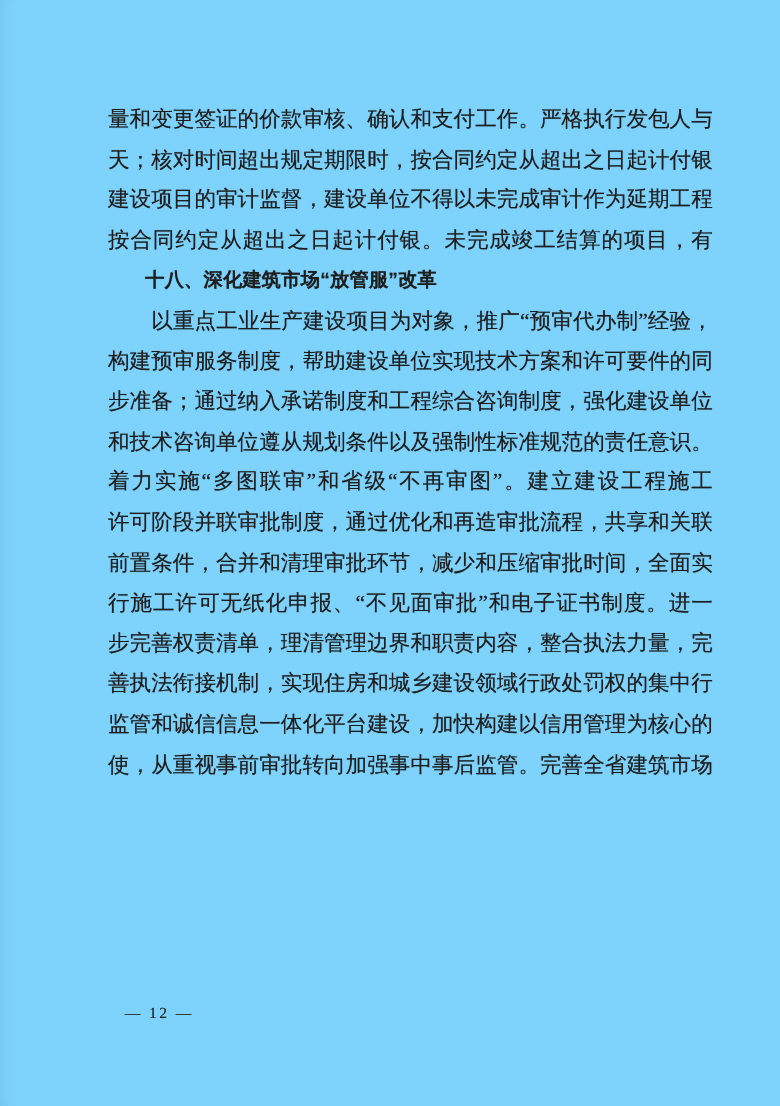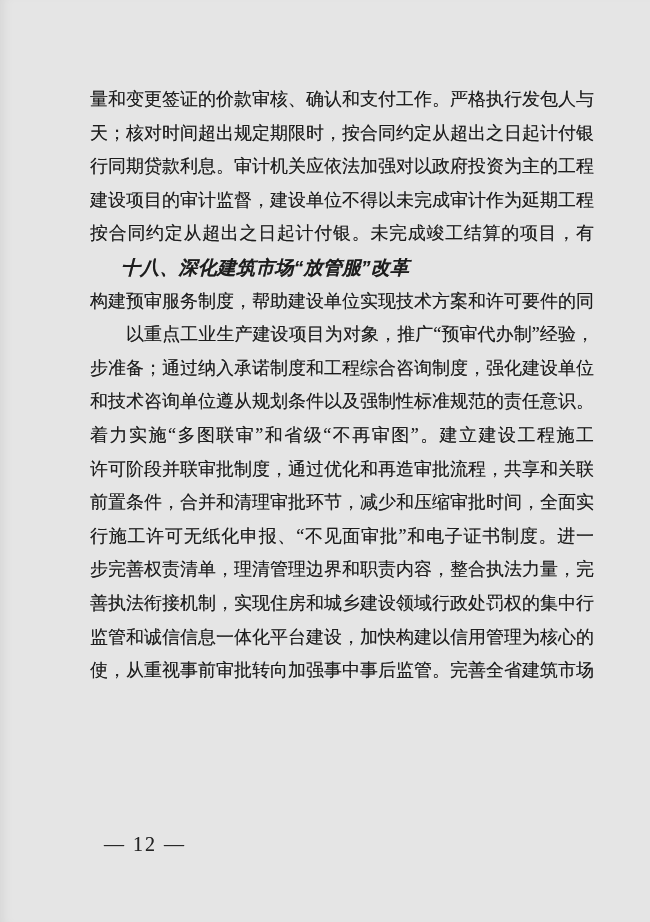--- a/index.html
+++ b/index.html
@@ -4,21 +4,21 @@
 <style>
   html, body {
     margin: 0;
     padding: 0;
     background: #ffffff;
   }
   .page {
     position: relative;
     width: 650px;
     height: 922px;
-    background: #e5e5e5;
+    background: #7dd3fc;
     color: #1d1d1d;
     font-family: "Liberation Serif", serif;
     overflow: hidden;
     box-shadow: inset 10px 0 14px -10px rgba(0,0,0,0.10);
   }
   .text-block {
     position: absolute;
     left: 90px;
     top: 83px;
     width: 504px;
@@ -35,52 +35,50 @@
   }
   .line.no-fill {
     text-align-last: left;
   }
   .line.indent {
     text-indent: 36px;
   }
   .heading {
     font-family: "Liberation Sans", sans-serif;
     font-weight: 700;
-    font-size: 19px;
+    font-size: 16px;
     height: 33.6px;
     line-height: 34.6px;
     text-indent: 31px;
     letter-spacing: 0.2px;
     white-space: nowrap;
-    font-style: italic;
   }
   .page-number {
     position: absolute;
     left: 104px;
     top: 833px;
-    font-size: 20px;
+    font-size: 13px;
     line-height: 22px;
     letter-spacing: 2px;
     color: #242424;
     text-shadow: 0 0 0.5px rgba(25,25,25,0.5);
   }
 </style>
 </head>
 <body>
 
 <div class="page">
   <div class="text-block">
       <div class="line">量和变更签证的价款审核、确认和支付工作。严格执行发包人与</div>
       <div class="line">天；核对时间超出规定期限时，按合同约定从超出之日起计付银</div>
-      <div class="line">行同期贷款利息。审计机关应依法加强对以政府投资为主的工程</div>
       <div class="line">建设项目的审计监督，建设单位不得以未完成审计作为延期工程</div>
       <div class="line">按合同约定从超出之日起计付银。未完成竣工结算的项目，有</div>
       <div class="heading">十八、深化建筑市场“放管服”改革</div>
+      <div class="line indent">以重点工业生产建设项目为对象，推广“预审代办制”经验，</div>
       <div class="line">构建预审服务制度，帮助建设单位实现技术方案和许可要件的同</div>
-      <div class="line indent">以重点工业生产建设项目为对象，推广“预审代办制”经验，</div>
       <div class="line">步准备；通过纳入承诺制度和工程综合咨询制度，强化建设单位</div>
       <div class="line">和技术咨询单位遵从规划条件以及强制性标准规范的责任意识。</div>
       <div class="line">着力实施“多图联审”和省级“不再审图”。建立建设工程施工</div>
       <div class="line">许可阶段并联审批制度，通过优化和再造审批流程，共享和关联</div>
       <div class="line">前置条件，合并和清理审批环节，减少和压缩审批时间，全面实</div>
       <div class="line">行施工许可无纸化申报、“不见面审批”和电子证书制度。进一</div>
       <div class="line">步完善权责清单，理清管理边界和职责内容，整合执法力量，完</div>
       <div class="line">善执法衔接机制，实现住房和城乡建设领域行政处罚权的集中行</div>
       <div class="line">监管和诚信信息一体化平台建设，加快构建以信用管理为核心的</div>
       <div class="line">使，从重视事前审批转向加强事中事后监管。完善全省建筑市场</div>

